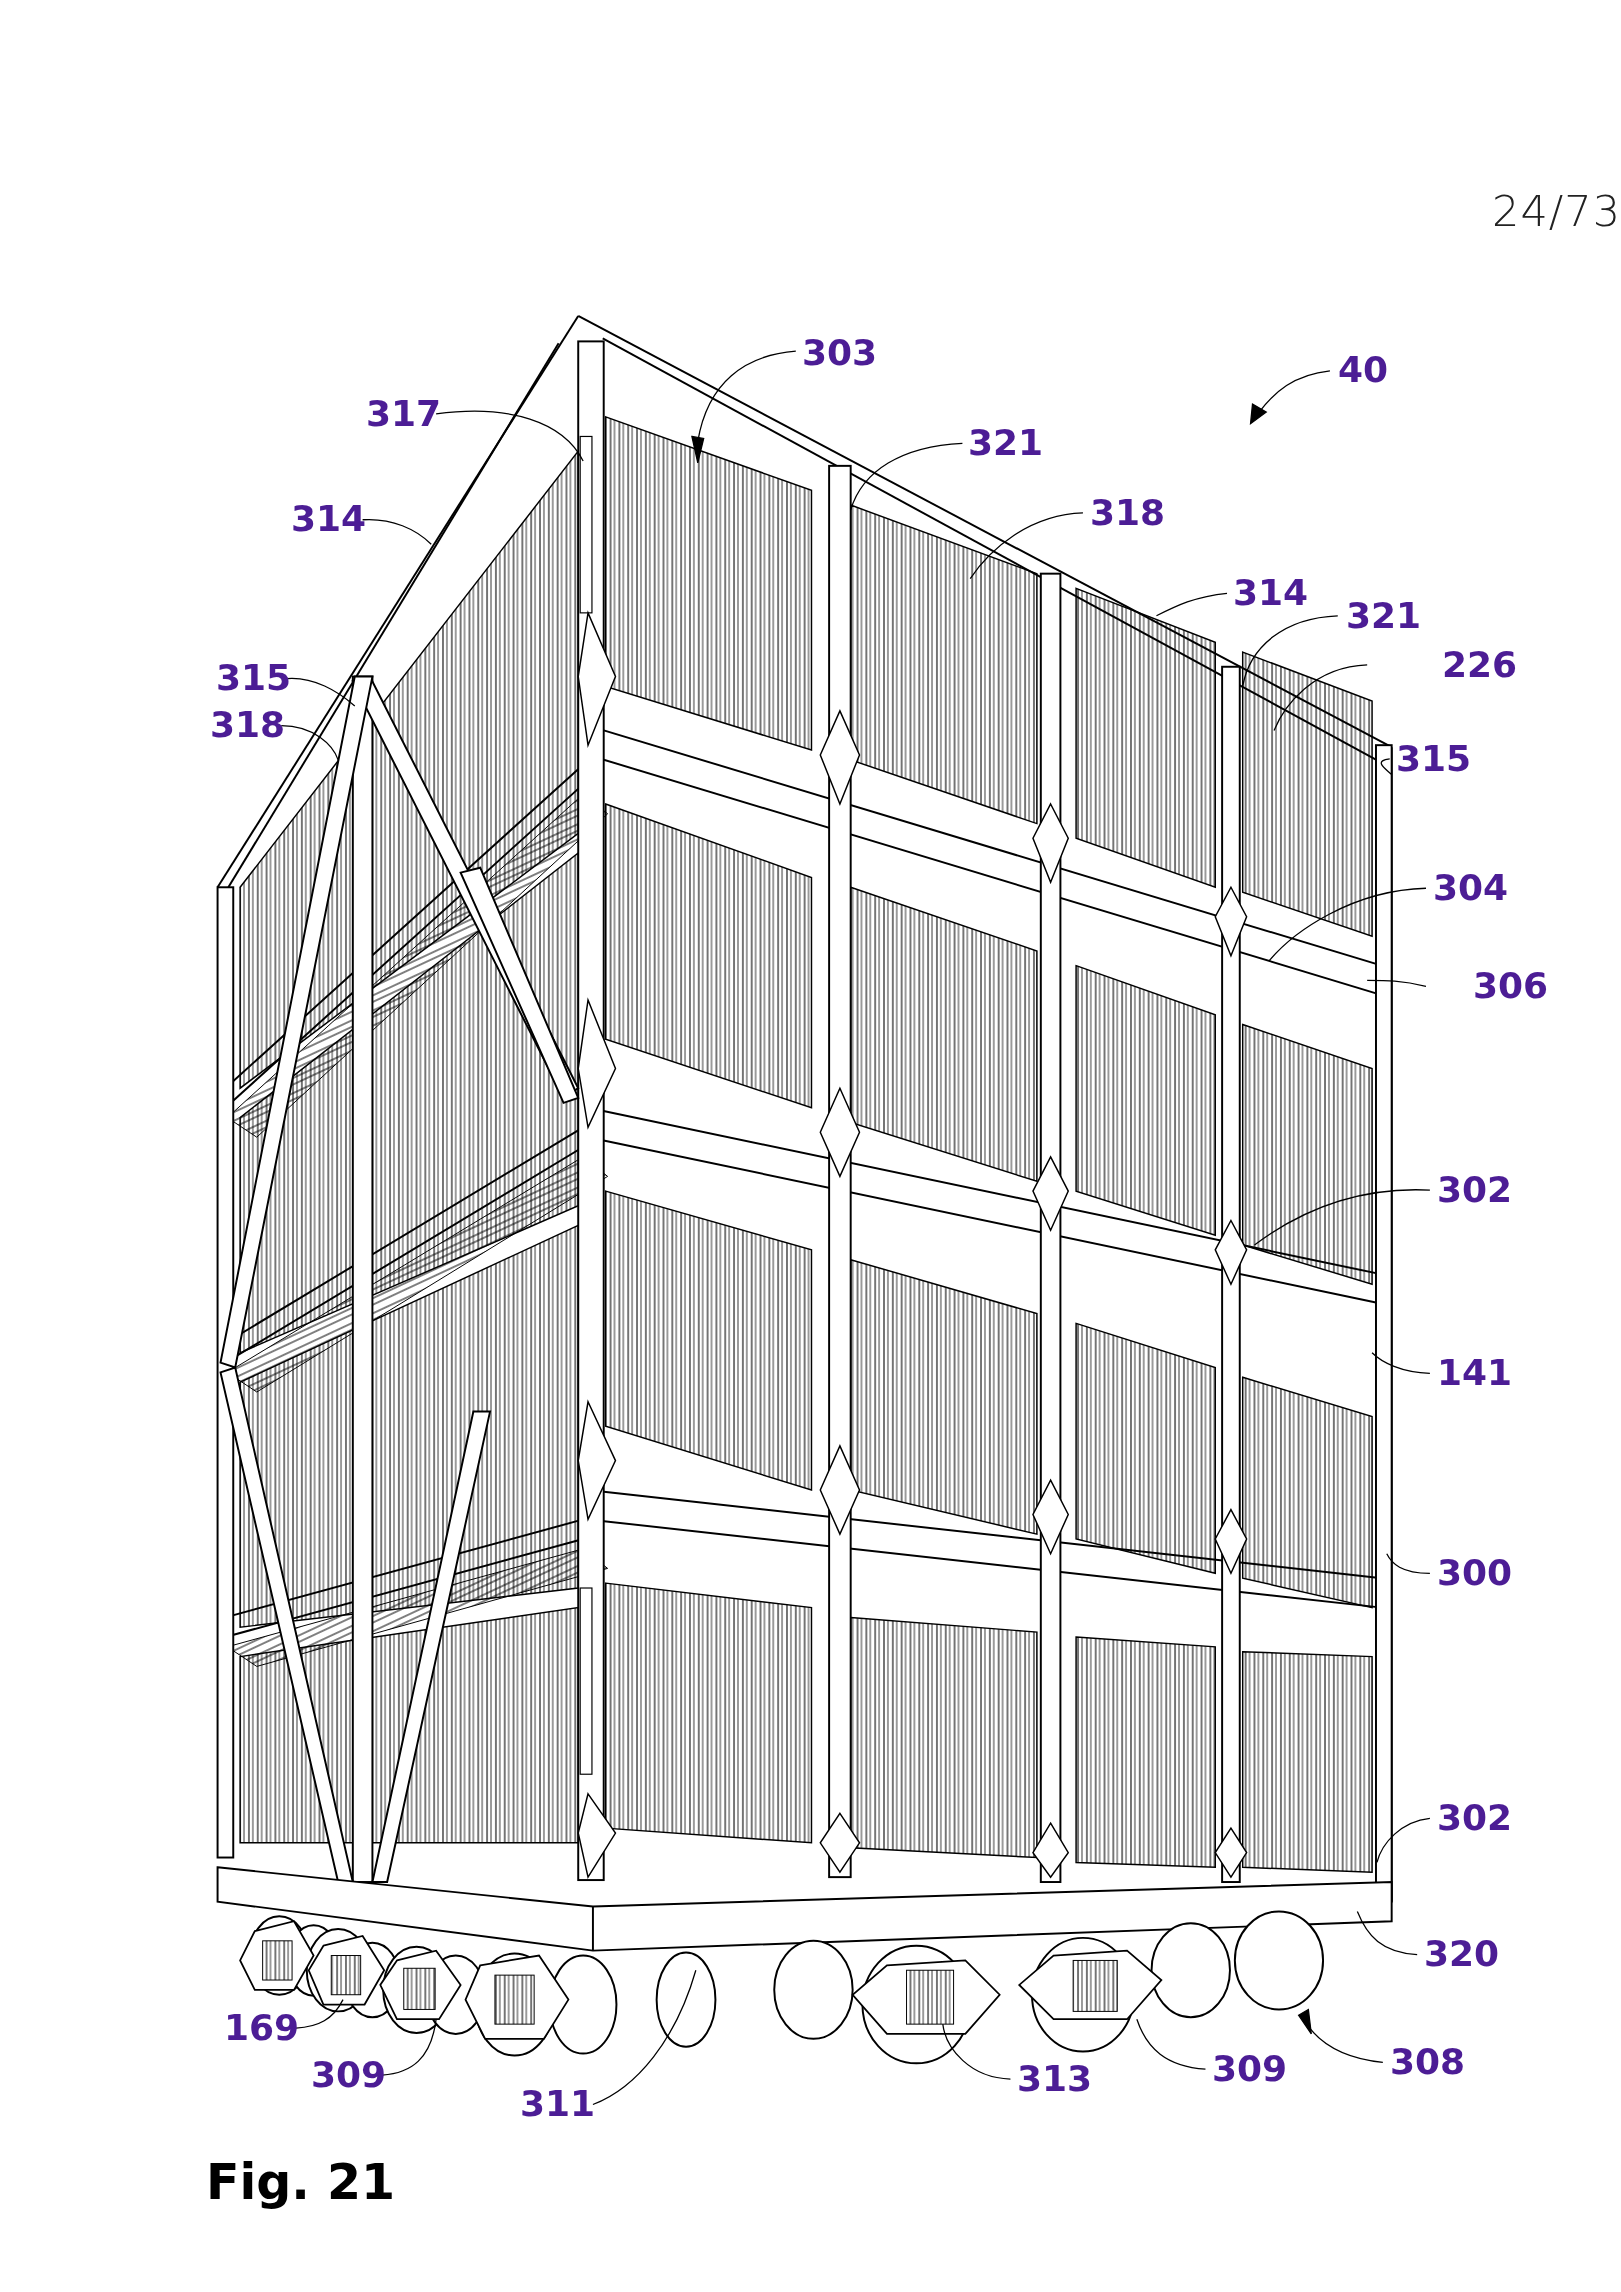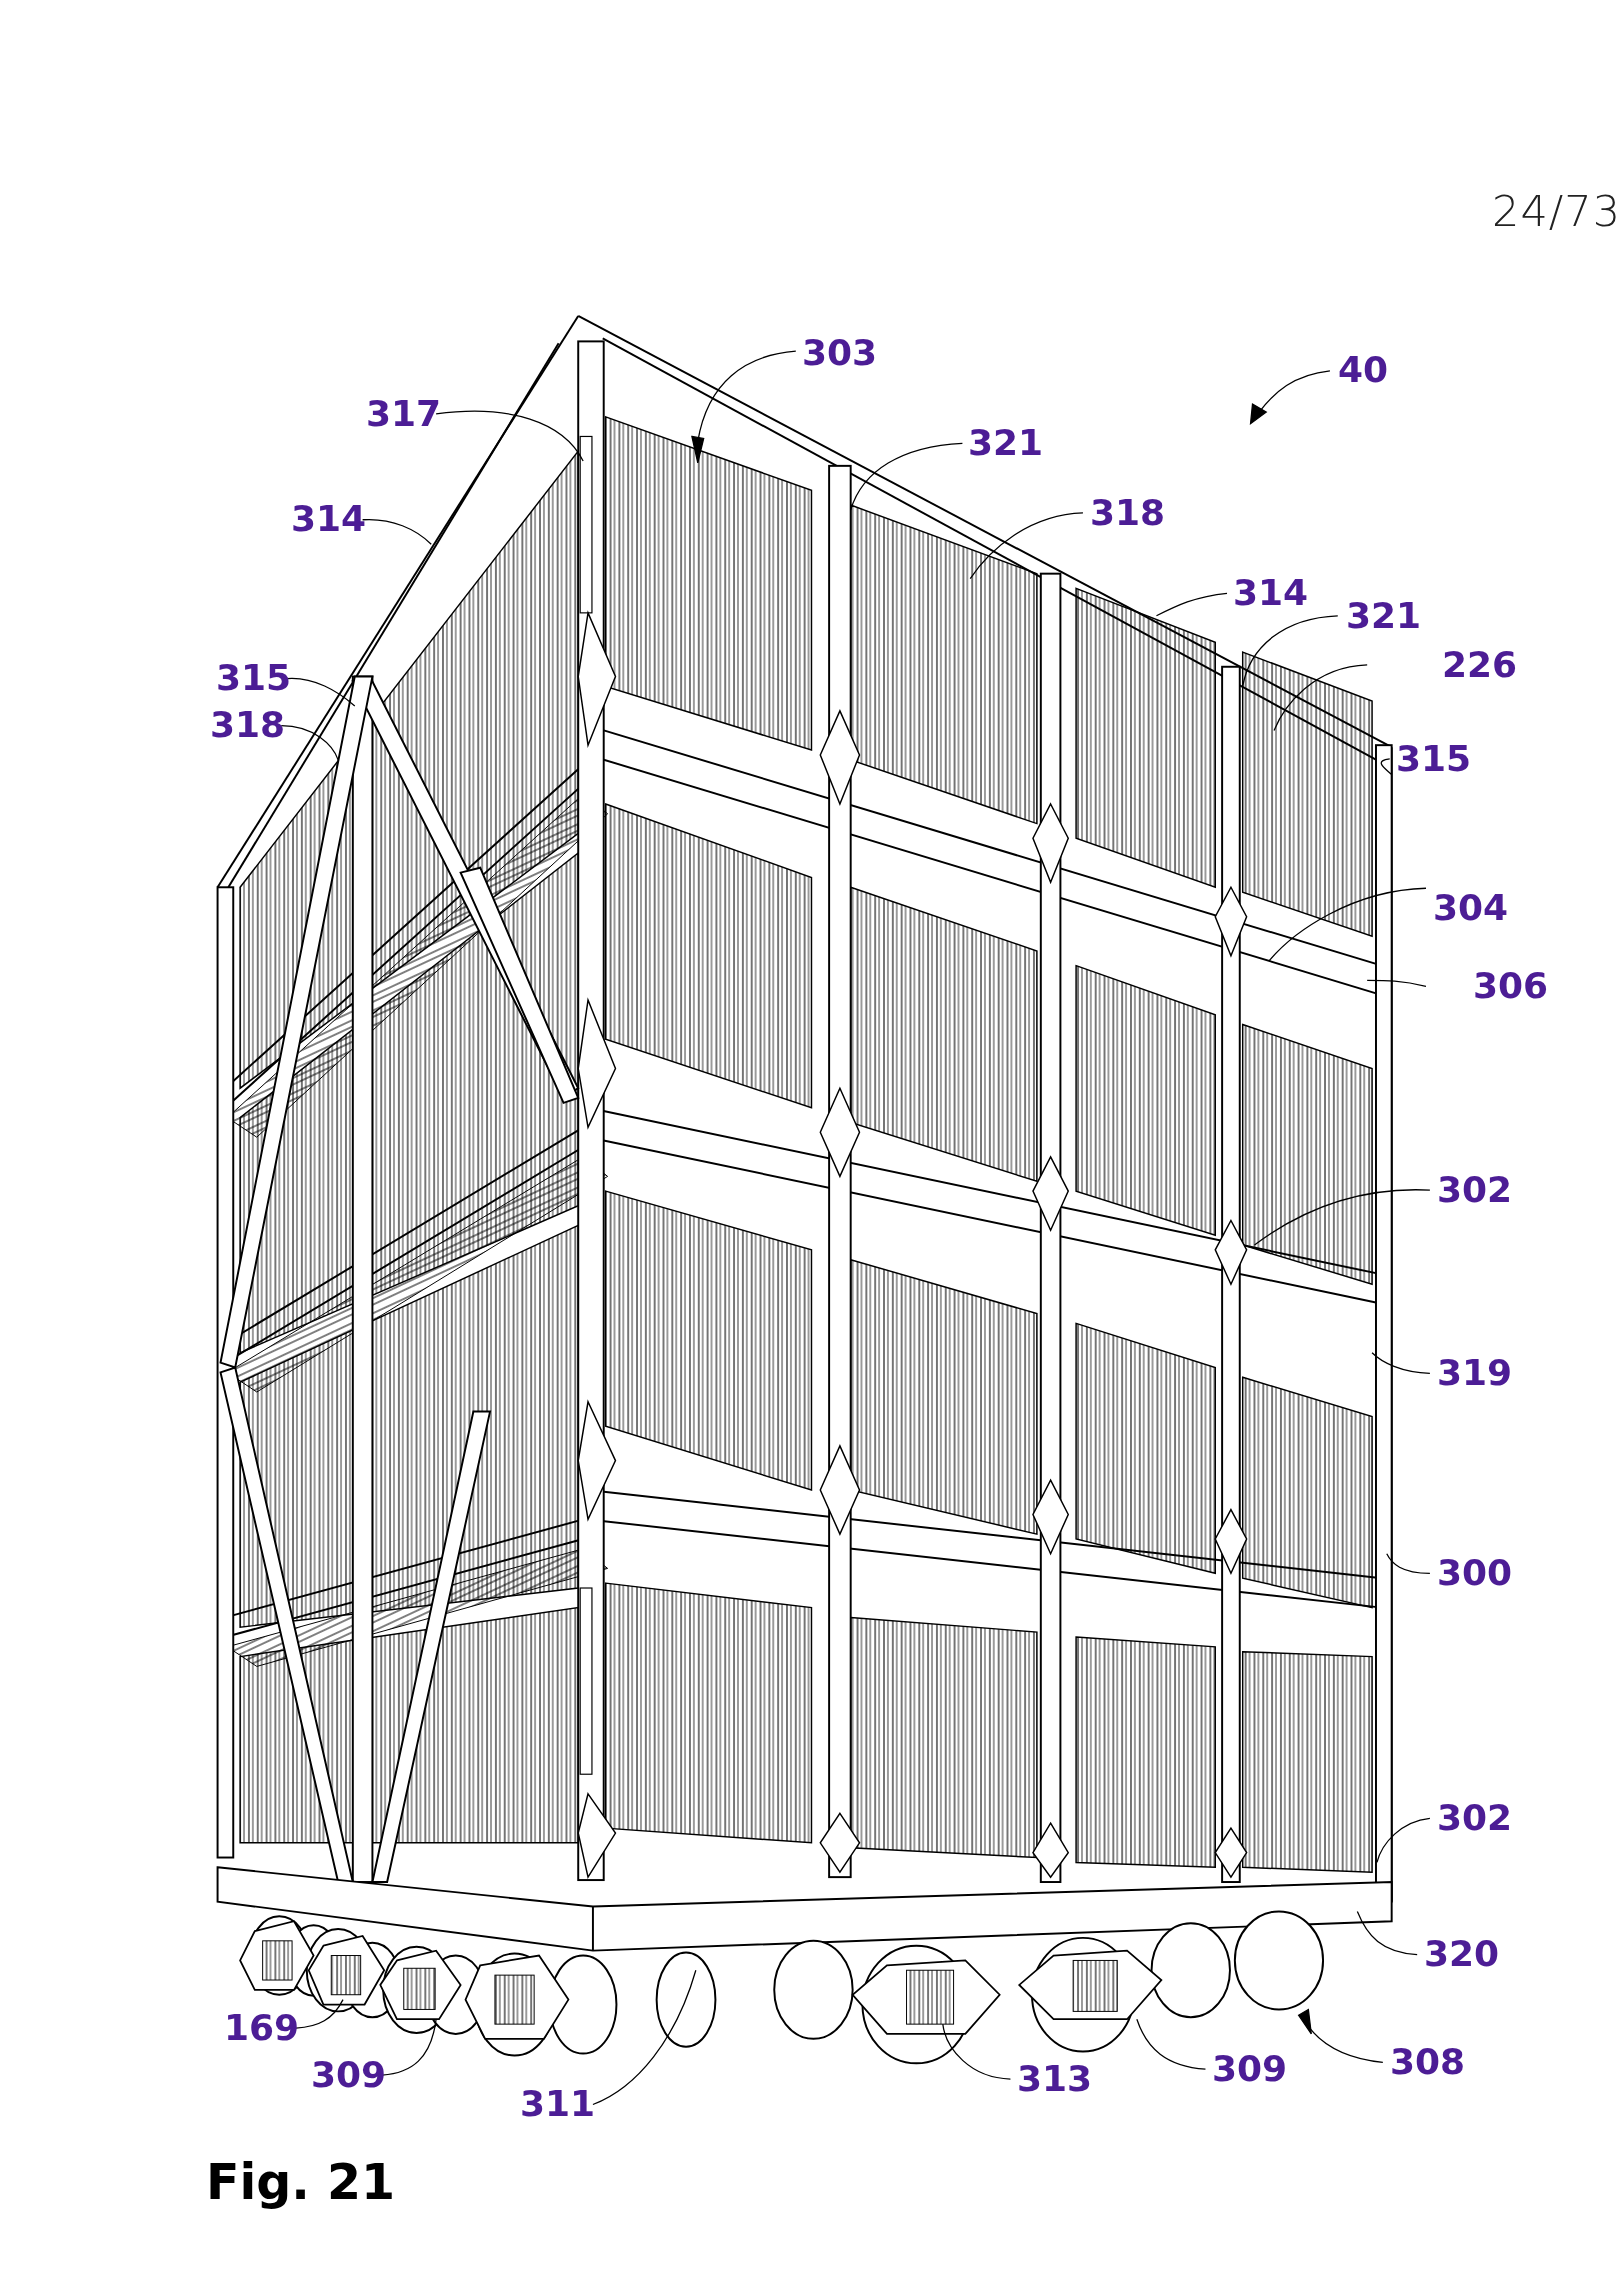--- a/index.html
+++ b/index.html
@@ -218,24 +218,24 @@
   <span class="label" style="left:366px;top:414px;">317</span>
   <span class="label" style="left:968px;top:443px;">321</span>
   <span class="label" style="left:291px;top:519px;">314</span>
   <span class="label" style="left:1090px;top:513px;">318</span>
   <span class="label" style="left:1233px;top:593px;">314</span>
   <span class="label" style="left:1346px;top:616px;">321</span>
   <span class="label" style="left:1442px;top:665px;">226</span>
   <span class="label" style="left:216px;top:678px;">315</span>
   <span class="label" style="left:1396px;top:759px;">315</span>
   <span class="label" style="left:210px;top:725px;">318</span>
-  <span class="label" style="left:1433px;top:888px;margin-top:20px;">304</span>
+  <span class="label" style="left:1433px;top:888px;">304</span>
   <span class="label" style="left:1473px;top:986px;">306</span>
   <span class="label" style="left:1437px;top:1190px;">302</span>
-  <span class="label" style="left:1437px;top:1373px;">319</span>
+  <span class="label" style="left:1437px;top:1373px;">141</span>
   <span class="label" style="left:1437px;top:1573px;text-align:right;">300</span>
   <span class="label" style="left:1437px;top:1818px;">302</span>
   <span class="label" style="left:1424px;top:1954px;">320</span>
   <span class="label" style="left:224px;top:2028px;">169</span>
   <span class="label" style="left:1390px;top:2062px;">308</span>
   <span class="label" style="left:311px;top:2075px;">309</span>
   <span class="label" style="left:1017px;top:2079px;">313</span>
   <span class="label" style="left:1212px;top:2069px;">309</span>
   <span class="label" style="left:520px;top:2104px;">311</span>
 </div>

